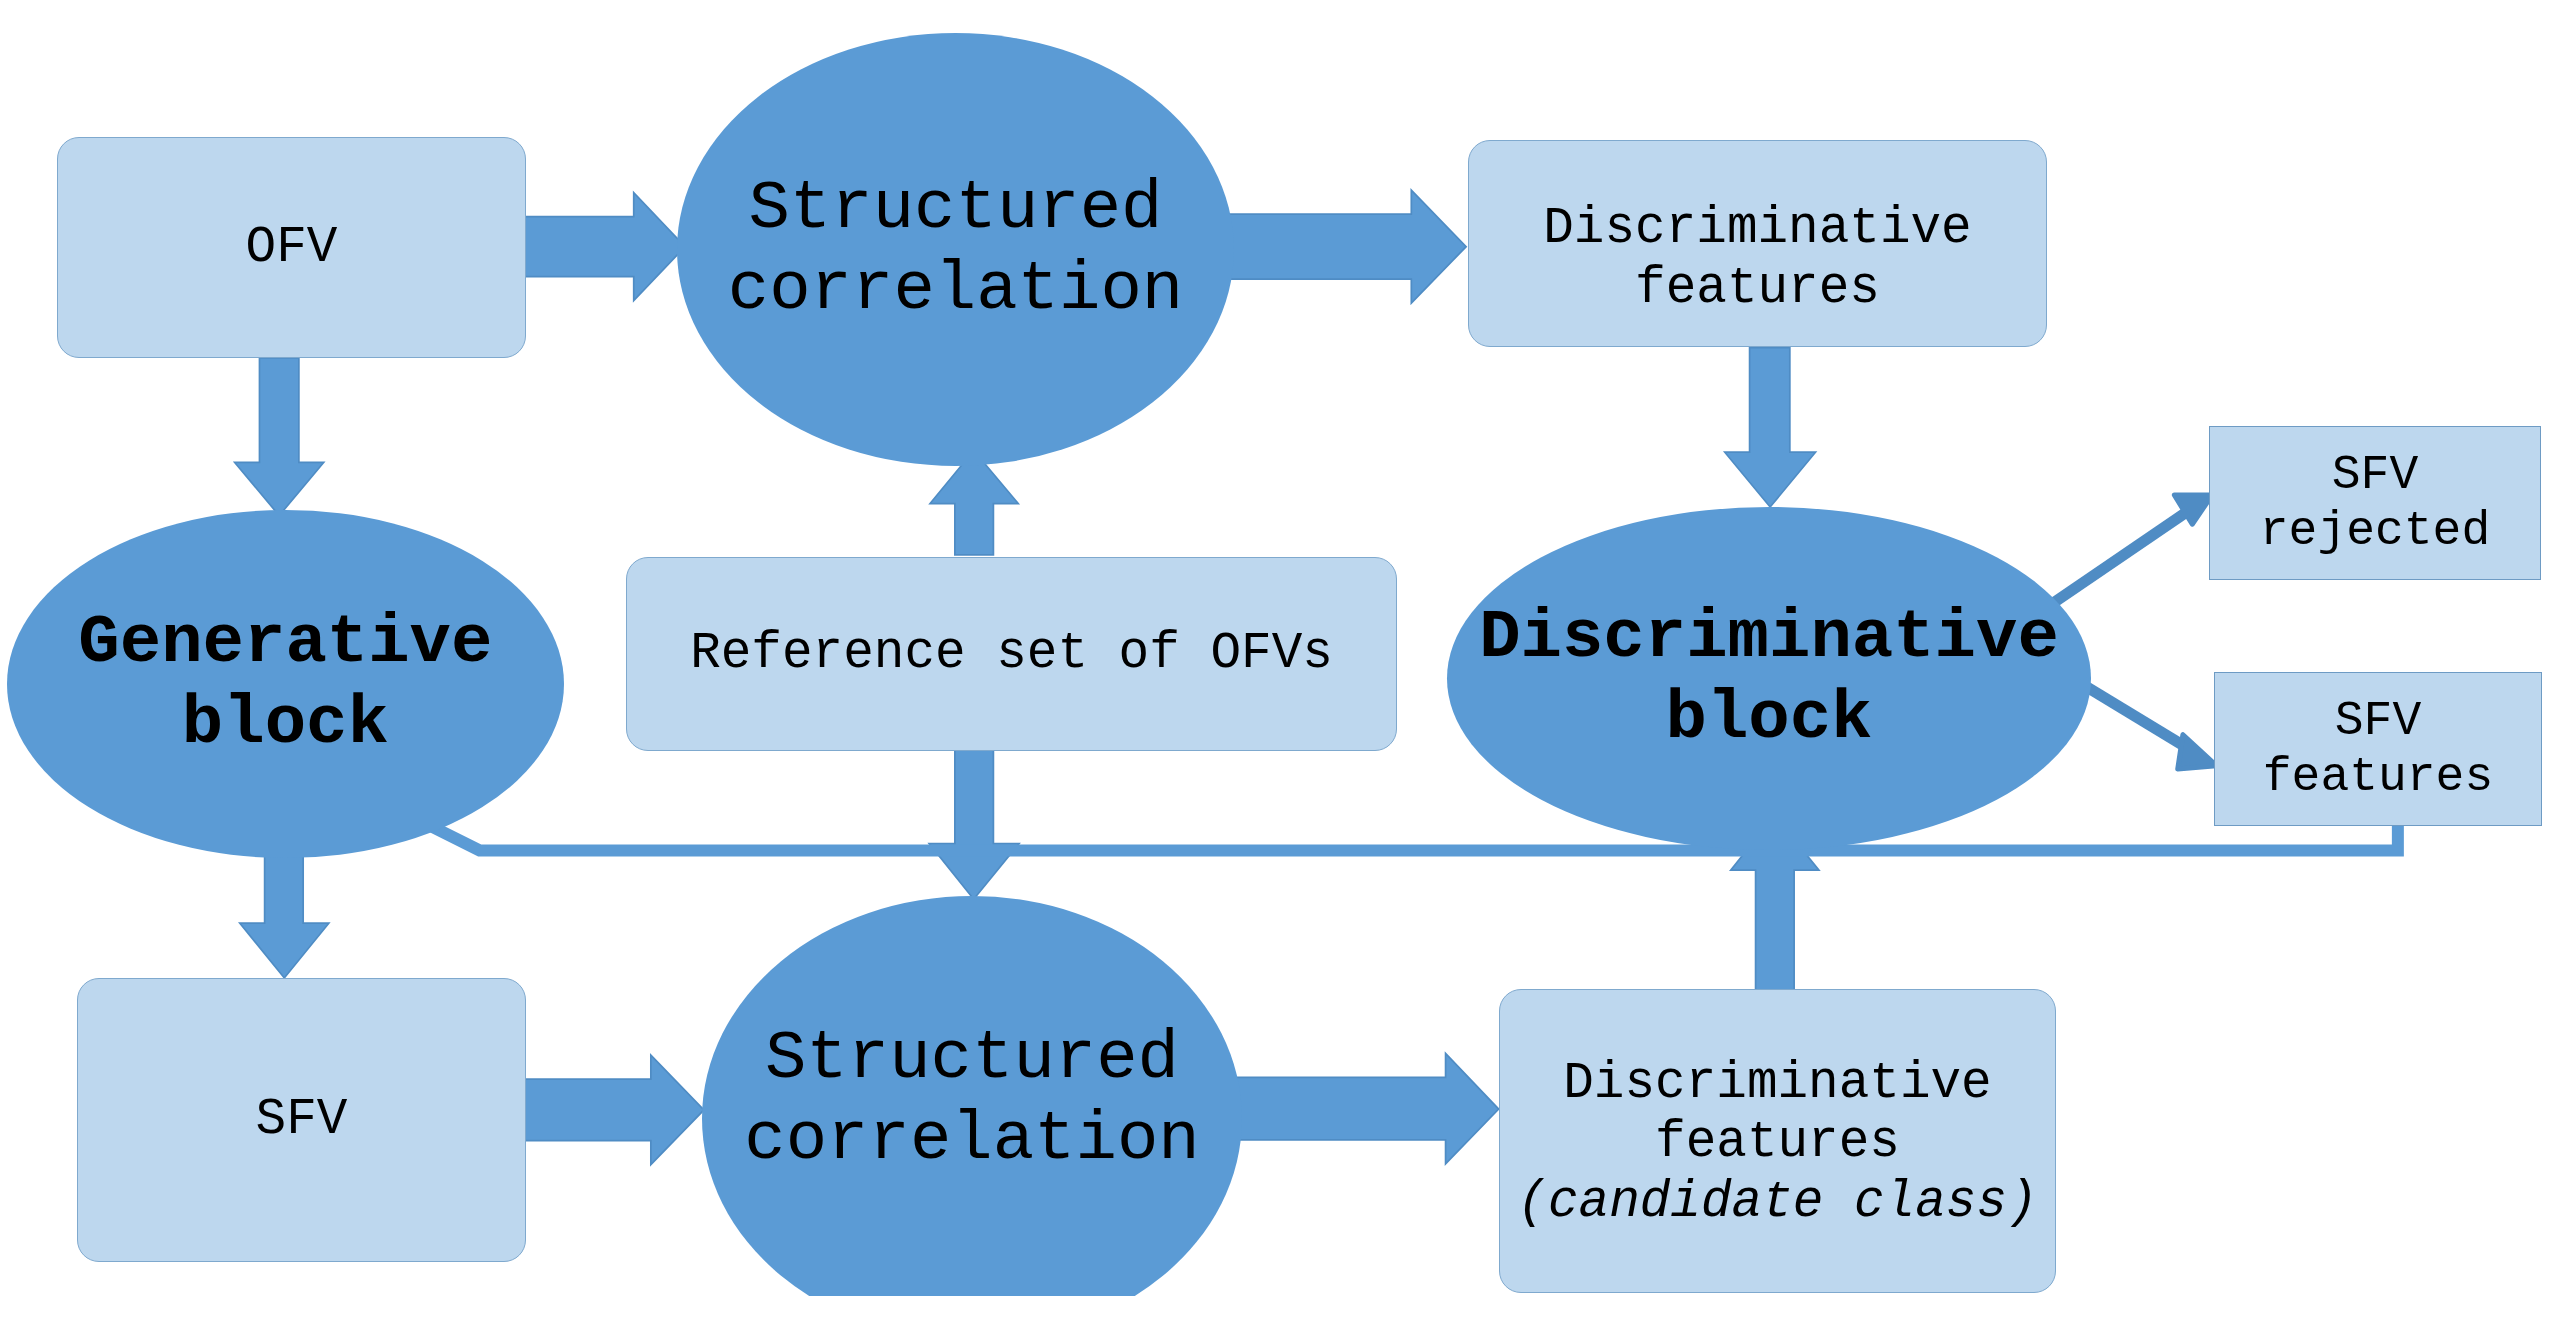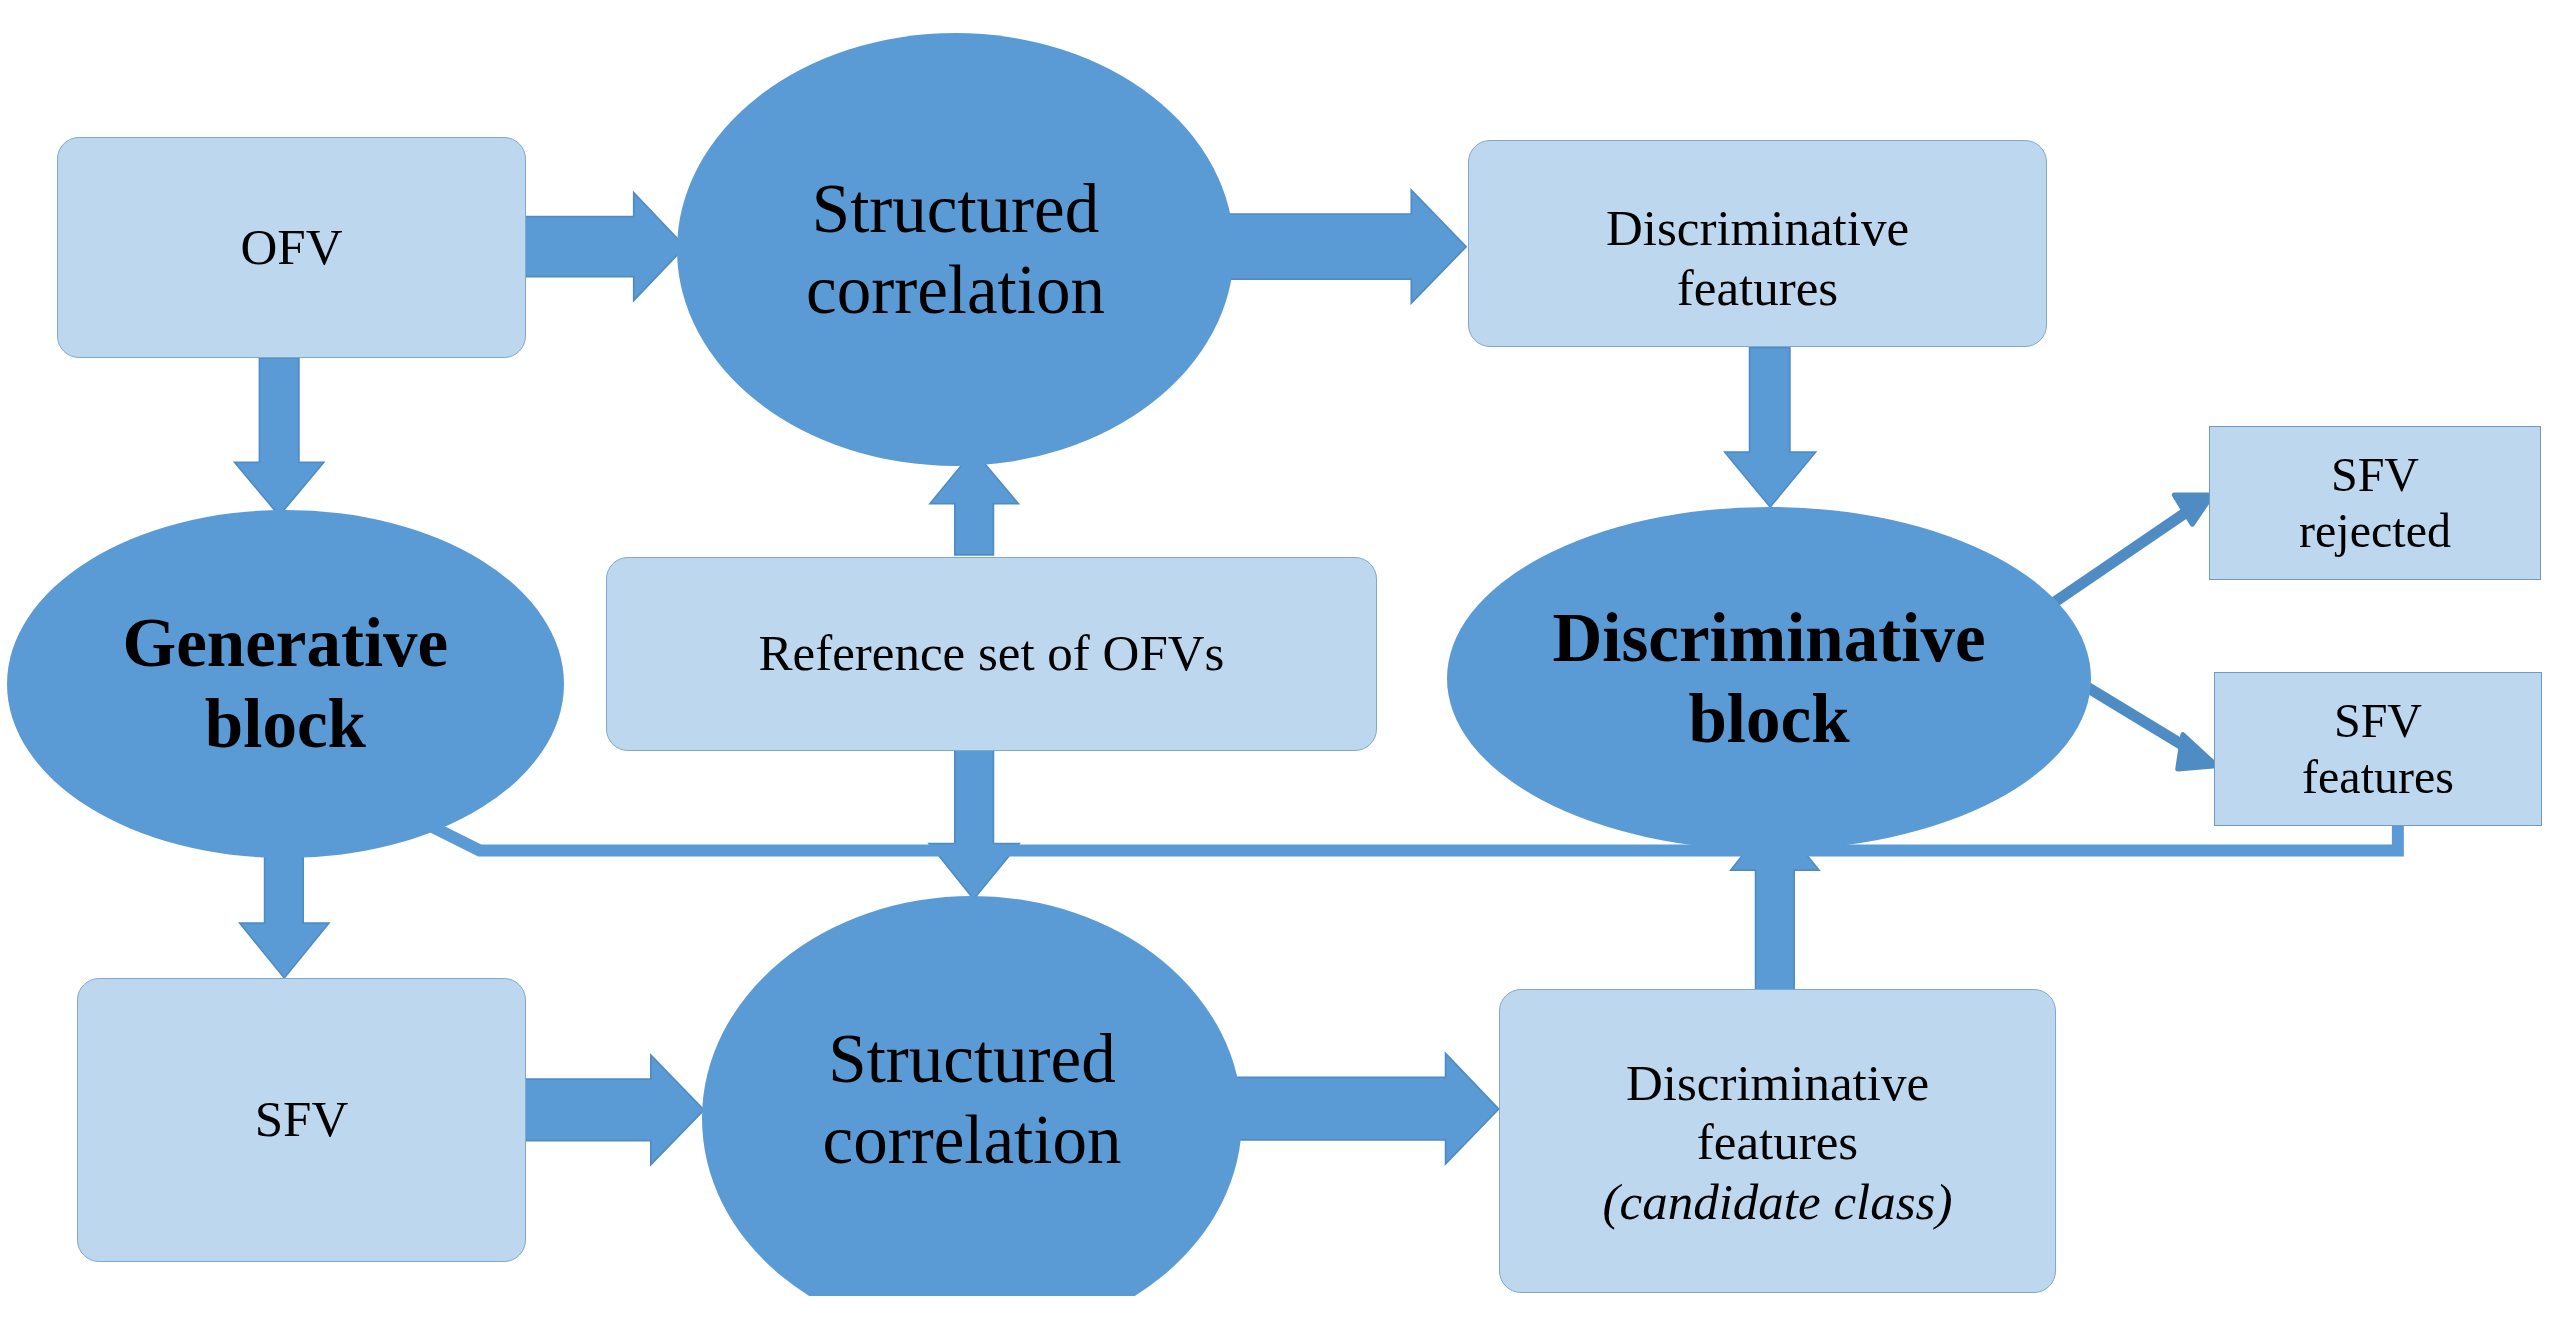--- a/index.html
+++ b/index.html
@@ -6,21 +6,21 @@
     margin: 0;
     padding: 0;
     background: #ffffff;
   }
   #canvas {
     position: relative;
     width: 2576px;
     height: 1296px;
     background: #ffffff;
     overflow: hidden;
-    font-family: Liberation Serif, serif;
+    font-family: Liberation Mono, monospace;
   }
   svg#wires {
     position: absolute;
     left: 0; top: 0;
     width: 2576px;
     height: 1336px;
     pointer-events: none;
   }
   .node {
     position: absolute;
@@ -140,21 +140,21 @@
     </span>
   </div>
 
   <div class="node ellipse bold" style="left:6.9px; top:510px; width:557px; height:348px;">
     <span class="label-inner">
       <span>Generative</span><br>
       <span>block</span>
     </span>
   </div>
 
-  <div class="node rect" style="left:606px; top:557px; width:771px; height:194px;">
+  <div class="node rect" style="left:626px; top:557px; width:771px; height:194px;">
     <span class="label-inner">Reference set of OFVs</span>
   </div>
 
   <div class="node ellipse bold" style="left:1447px; top:507px; width:644px; height:343px;">
     <span class="label-inner">
       <span>Discriminative</span><br>
       <span>block</span>
     </span>
   </div>
 

